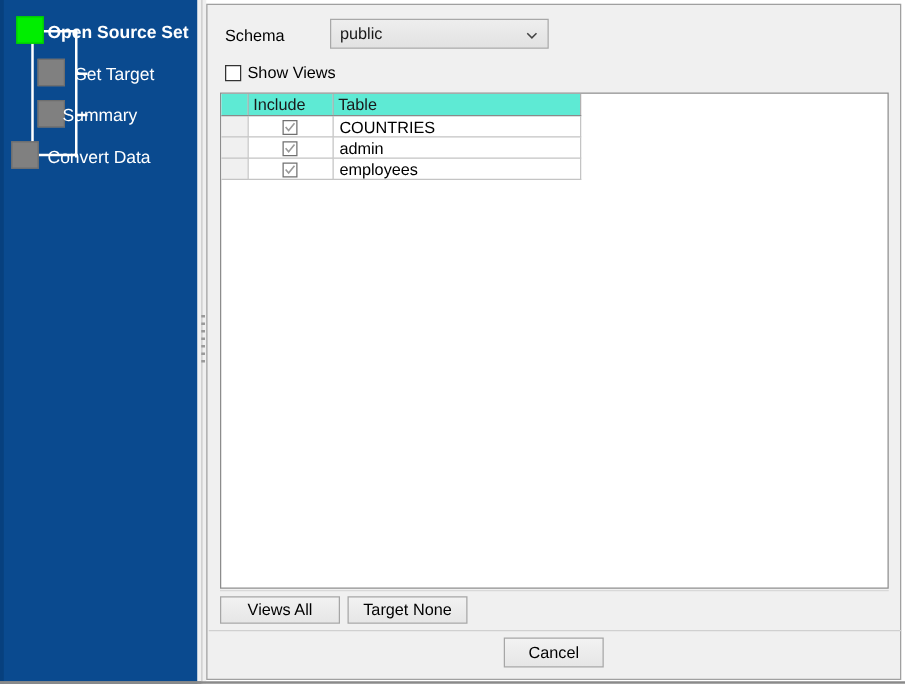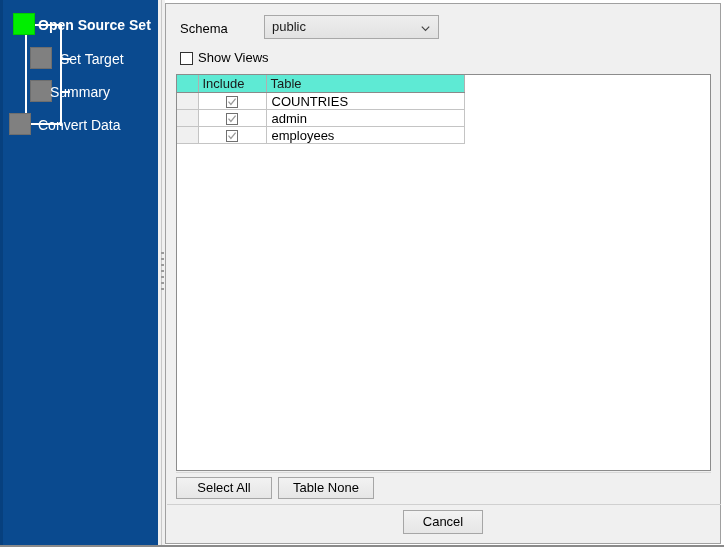--- a/index.html
+++ b/index.html
@@ -378,22 +378,22 @@
                   </svg>
               </span>
             </td>
             <td class="t-name">employees</td>
           </tr>
         </tbody>
       </table>
     </div>
 
     <div class="strip-sep"></div>
-    <button class="btn btn-selectall">Select All</button>
-    <button class="btn btn-selectnone">Table None</button>
+    <button class="btn btn-selectall">Views All</button>
+    <button class="btn btn-selectnone">Target None</button>
 
     <div class="footer-sep"></div>
     <button class="btn btn-cancel">Cancel</button>
   </div>
 
   <div class="left-bottom-fill"></div>
   <div class="bottom-shadow"></div>
 </div>
 
 </body></html>

